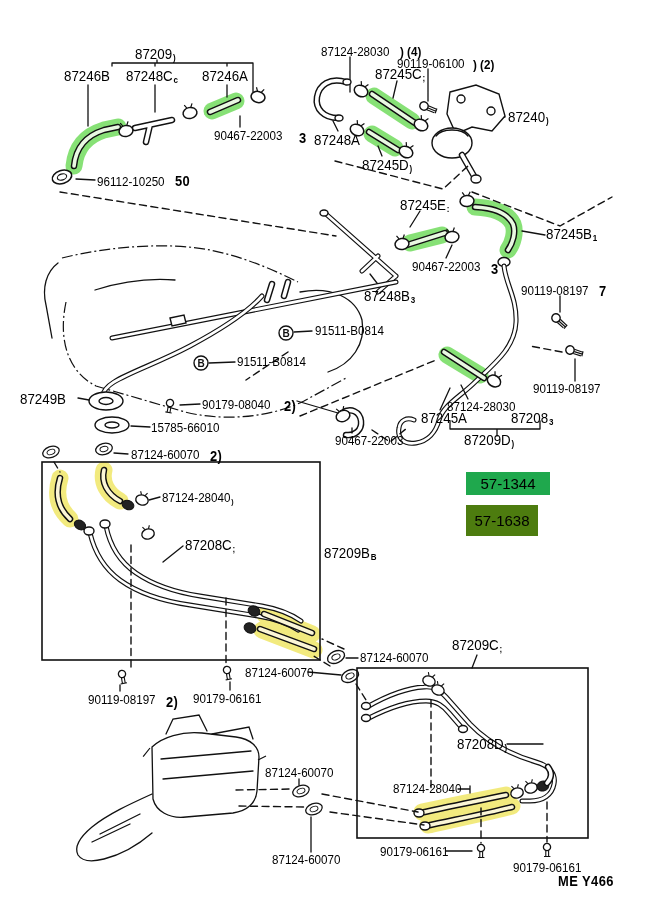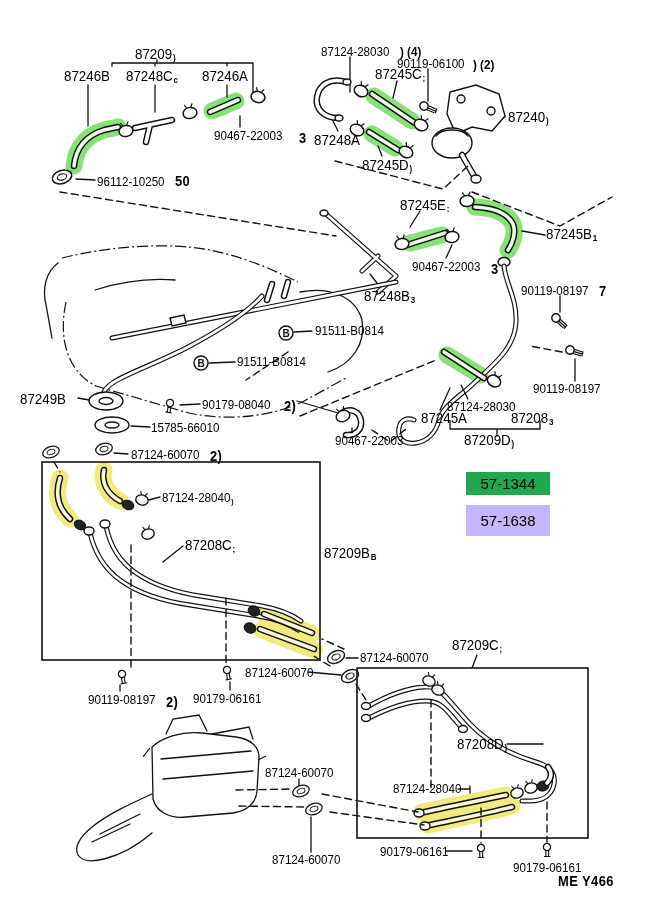--- a/index.html
+++ b/index.html
@@ -254,21 +254,21 @@
       <use href="#ringG" transform="translate(301,791) rotate(-20) scale(.85)"></use>
       <use href="#ringG" transform="translate(314,809) rotate(-20) scale(.85)"></use>
       <path class="ln" d="M299,779 V785 M311,852 V817"></path>
       <path class="dash" d="M236,790 L292,789 M239,806 L304,807 M322,794 L418,812 M330,812 L424,825"></path>
     </g>
   </svg>
 
   <div class="legend-box" id="legend-green" style="left: 466px; top: 472px; width: 84px; height: 23px; background: rgb(31, 168, 77);">
     <span>57-1344</span>
   </div>
-  <div class="legend-box" id="legend-yellow" style="left: 466px; top: 505px; width: 84px; height: 31px; background: #c4b5fd;">
+  <div class="legend-box" id="legend-yellow" style="left: 466px; top: 505px; width: 72px; height: 31px; background: #4d7c0f;">
     <span>57-1638</span>
   </div>
 
   <div id="labels-layer">
       <div class="lbl big" style="left: 135px; top: 46px;">87209<span class="sfx">)</span></div>
       <div class="lbl big" style="left: 64px; top: 68px;">87246B</div>
       <div class="lbl big" style="left: 126px; top: 68px;">87248C<span class="sfx">c</span></div>
       <div class="lbl big" style="left: 202px; top: 68px;">87246A</div>
       <div class="lbl big" style="left: 375px; top: 66px;">87245C<span class="sfx">;</span></div>
       <div class="lbl big" style="left: 508px; top: 109px;">87240<span class="sfx">)</span></div>

